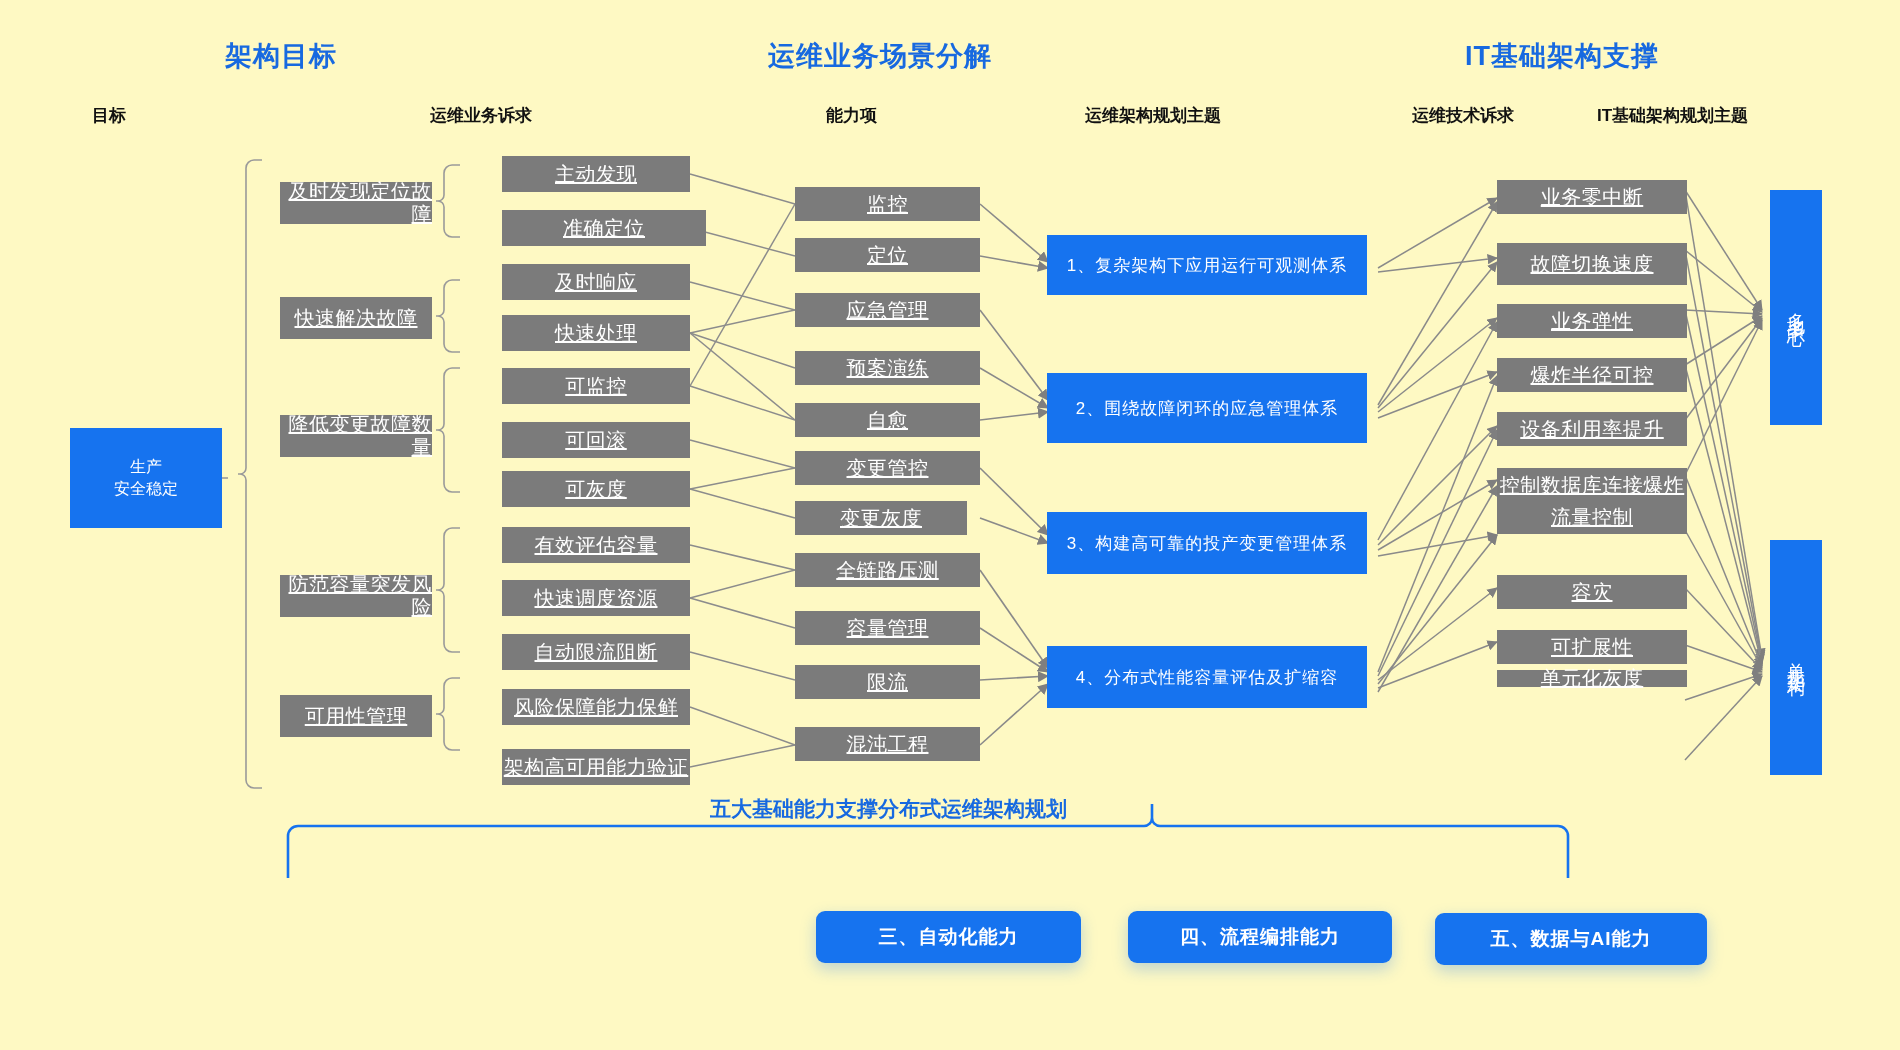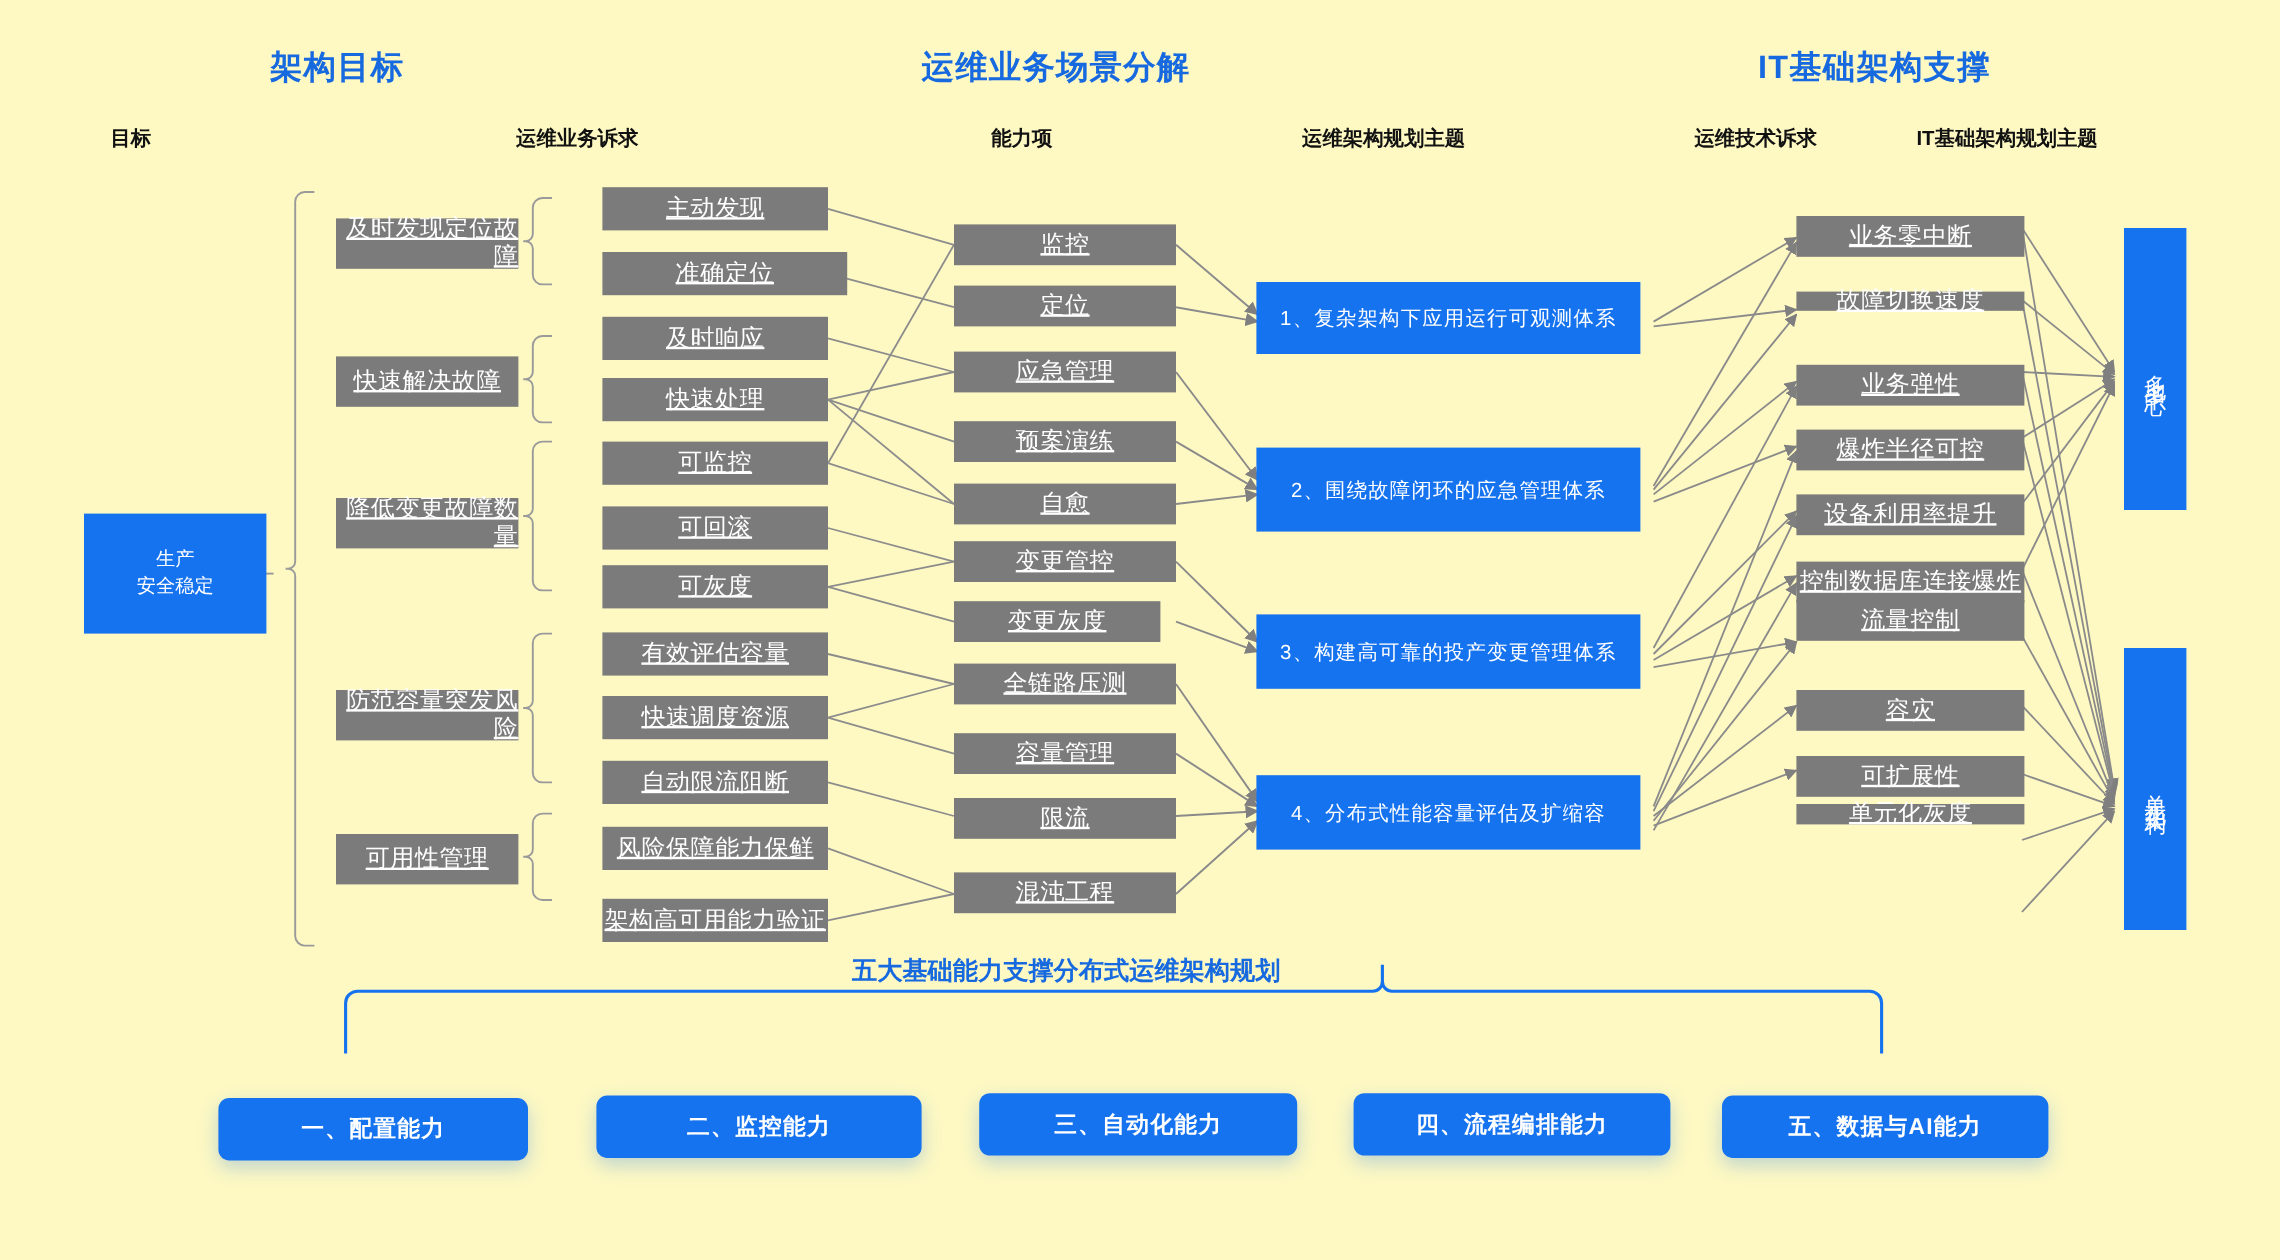--- a/index.html
+++ b/index.html
@@ -180,38 +180,36 @@
   <div class="gbox" style="left:795px;top:611px;width:185px;height:34px">容量管理</div>
   <div class="gbox" style="left:795px;top:665px;width:185px;height:34px">限流</div>
   <div class="gbox" style="left:795px;top:727px;width:185px;height:34px">混沌工程</div>
 
   <div class="bbox" style="left:1047px;top:235px;width:320px;height:60px">1、复杂架构下应用运行可观测体系</div>
   <div class="bbox" style="left:1047px;top:373px;width:320px;height:70px">2、围绕故障闭环的应急管理体系</div>
   <div class="bbox" style="left:1047px;top:512px;width:320px;height:62px">3、构建高可靠的投产变更管理体系</div>
   <div class="bbox" style="left:1047px;top:646px;width:320px;height:62px">4、分布式性能容量评估及扩缩容</div>
 
   <div class="gbox" style="left:1497px;top:180px;width:190px;height:34px">业务零中断</div>
-  <div class="gbox" style="left:1497px;top:243px;width:190px;height:16px">故障切换速度</div>
+  <div class="gbox" style="left:1497px;top:243px;width:190px;height:42px">故障切换速度</div>
   <div class="gbox" style="left:1497px;top:304px;width:190px;height:34px">业务弹性</div>
   <div class="gbox" style="left:1497px;top:358px;width:190px;height:34px">爆炸半径可控</div>
   <div class="gbox" style="left:1497px;top:412px;width:190px;height:34px">设备利用率提升</div>
   <div class="gbox" style="left:1497px;top:468px;width:190px;height:34px">控制数据库连接爆炸</div>
   <div class="gbox" style="left:1497px;top:500px;width:190px;height:34px">流量控制</div>
   <div class="gbox" style="left:1497px;top:575px;width:190px;height:34px">容灾</div>
   <div class="gbox" style="left:1497px;top:630px;width:190px;height:34px">可扩展性</div>
   <div class="gbox" style="left:1497px;top:670px;width:190px;height:17px">单元化灰度</div>
 
   <div class="vbox" style="left:1770px;top:190px;width:52px;height:235px">
     <span>多地多中心</span>
   </div>
   <div class="vbox" style="left:1770px;top:540px;width:52px;height:235px">
     <span>单元化架构</span>
   </div>
 
   <div class="bottom-title" style="left:710px;top:795px">五大基础能力支撑分布式运维架构规划</div>
 
-  <div class="cap" style="left:182px;top:915px;width:258px;height:52px">一、配置能力</div>
-  <div class="cap" style="left:497px;top:913px;width:271px;height:52px">二、监控能力</div>
   <div class="cap" style="left:816px;top:911px;width:265px;height:52px">三、自动化能力</div>
   <div class="cap" style="left:1128px;top:911px;width:264px;height:52px">四、流程编排能力</div>
   <div class="cap" style="left:1435px;top:913px;width:272px;height:52px">五、数据与AI能力</div>
 
 </div>
 
 </body></html>

